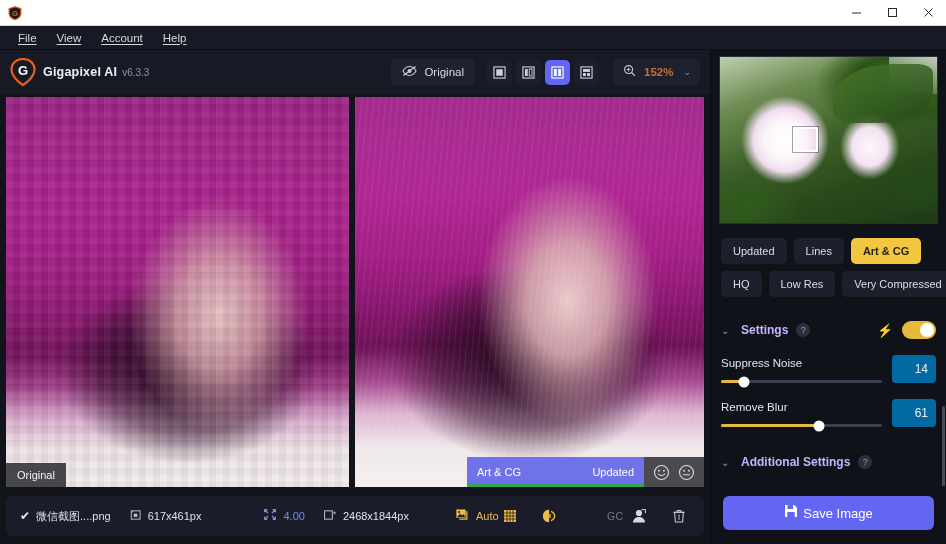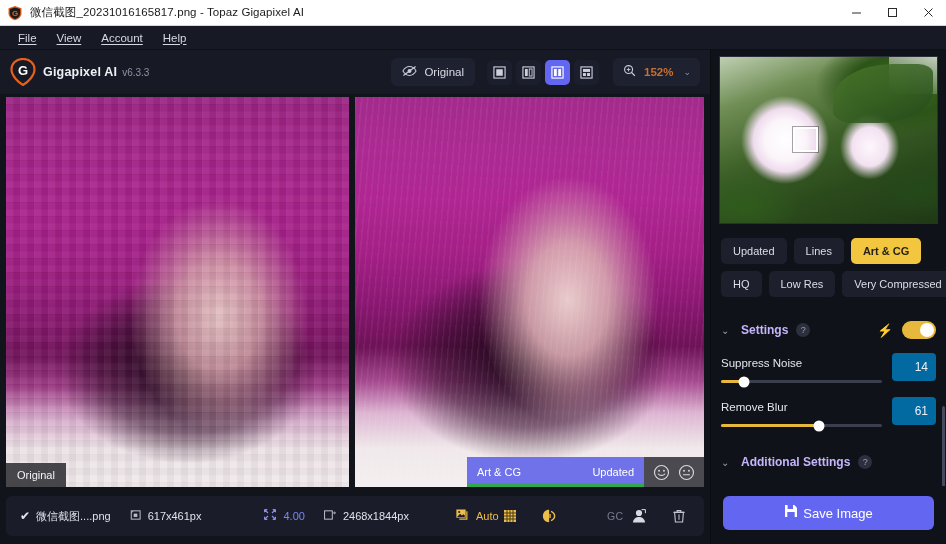--- a/index.html
+++ b/index.html
@@ -282,21 +282,21 @@
   .bolt { color: #f3c63f; font-size: 13px; }
   .toggle {
     width: 34px; height: 18px; border-radius: 9px; background: #e6b93c;
     position: relative; cursor: default;
   }
   .toggle .knob {
     position: absolute; right: 2px; top: 2px;
     width: 14px; height: 14px; border-radius: 50%; background: #fff;
   }
 
-  .slider-block { margin-top: 16px; display: flex; align-items: flex-start; gap: 10px; }
+  .slider-block { margin-top: 16px; display: flex; align-items: flex-end; gap: 10px; }
   .slider-left { flex: 1 1 auto; padding-top: 2px; }
   .slider-label { font-size: 11.5px; color: #e3e5ee; margin-bottom: 11px; }
   .track {
     position: relative; height: 3px; background: #3a3e4d; border-radius: 2px;
   }
   .track .fill { position: absolute; left: 0; top: 0; bottom: 0; background: #e6b93c; border-radius: 2px; }
   .track .knob {
     position: absolute; top: 50%; width: 11px; height: 11px;
     border-radius: 50%; background: #ffffff; transform: translate(-50%, -50%);
   }
@@ -326,21 +326,20 @@
 <div id="app">
 
   <div class="titlebar">
     <div class="tb-icon">
       <svg width="16" height="16" viewBox="0 0 16 16">
         <path d="M8 1 L14.5 3.2 V8.2 C14.5 11.8 11.6 14.3 8 15.2 C4.4 14.3 1.5 11.8 1.5 8.2 V3.2 Z" fill="#e8601c"></path>
         <path d="M8 2.4 L13.2 4.1 V8.2 C13.2 11.1 10.9 13.1 8 13.9 C5.1 13.1 2.8 11.1 2.8 8.2 V4.1 Z" fill="#1b1b1b"></path>
         <text x="8" y="11" font-size="8" font-family="Liberation Sans, sans-serif" font-weight="bold" fill="#e8601c" text-anchor="middle">G</text>
       </svg>
     </div>
-    <div class="tb-title">微信截图_20231016165817.png - Topaz Gigapixel AI</div>
     <div class="tb-spacer"></div>
     <div class="win-btns">
       <div class="win-btn">
         <svg width="11" height="11" viewBox="0 0 11 11">
             <line x1="1" y1="6" x2="10" y2="6" stroke="#2b2b2b" stroke-width="1"></line>
           </svg>
       </div>
       <div class="win-btn">
         <svg width="11" height="11" viewBox="0 0 11 11">
             <rect x="1.5" y="1.5" width="8" height="8" fill="none" stroke="#2b2b2b" stroke-width="1"></rect>

